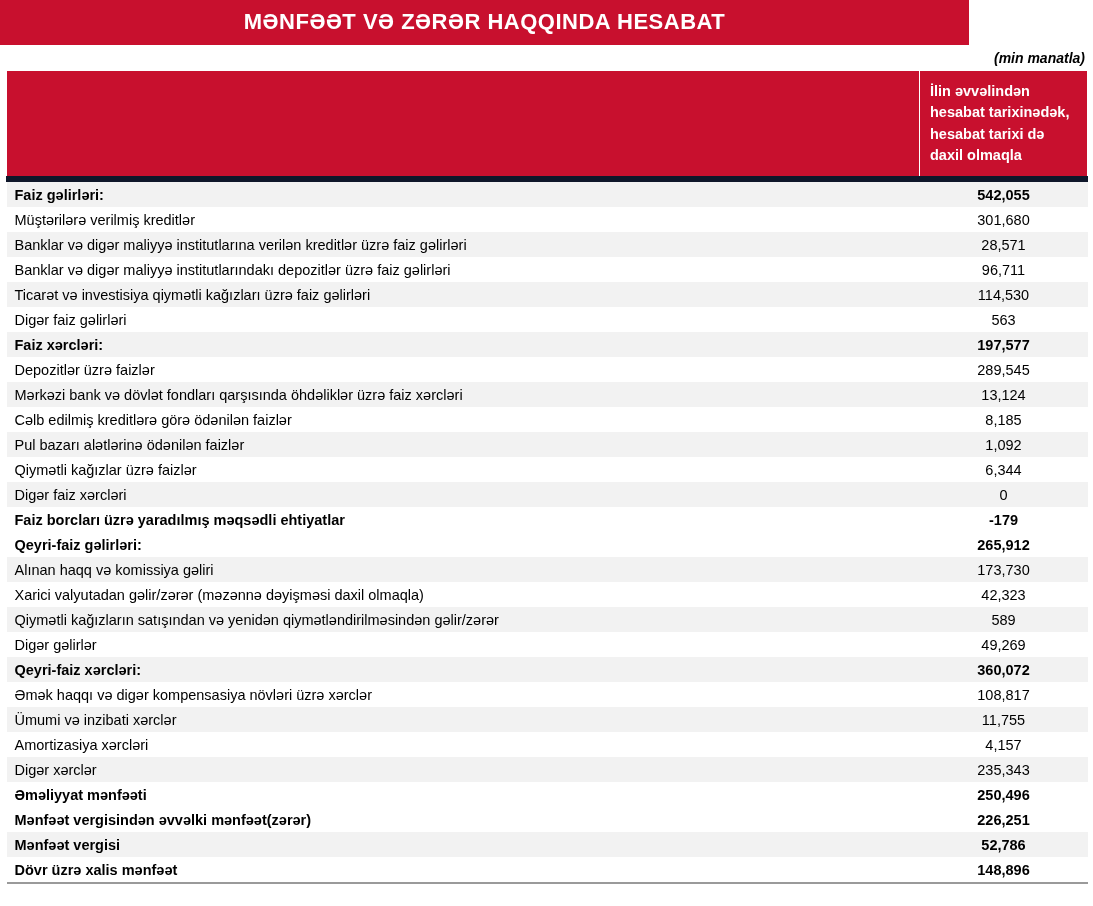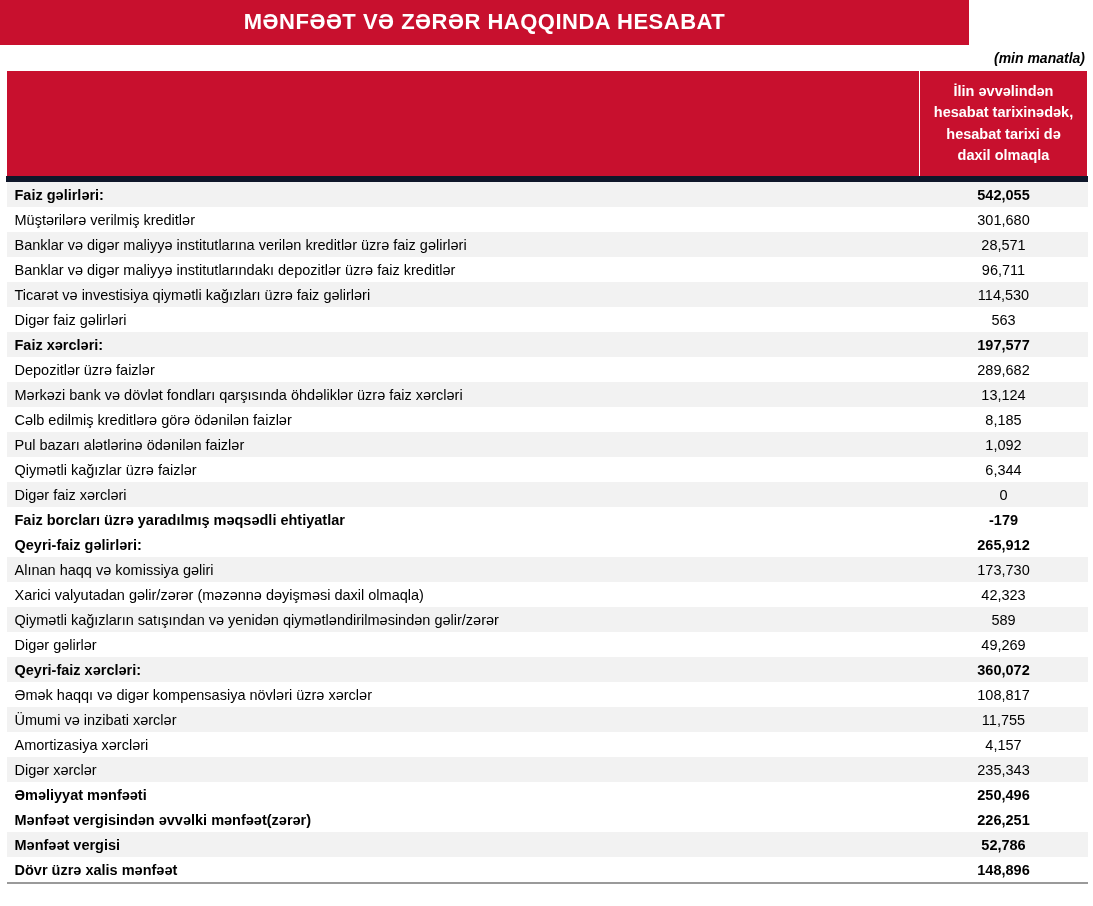--- a/index.html
+++ b/index.html
@@ -51,21 +51,21 @@
     height: 105px;
     border: 1px solid #ffffff;
     padding: 0;
   }
   thead th.head-value {
     background: #C8102E;
     color: #ffffff;
     font-weight: bold;
     font-size: 14.5px;
     line-height: 1.45;
-    text-align: center;
+    text-align: left;
     vertical-align: middle;
     border: 1px solid #ffffff;
     padding: 4px 10px;
   }
   tbody td {
     font-size: 14.5px;
     padding: 4px 0 4px 0;
     height: 17px;
     border: none;
   }
@@ -123,38 +123,38 @@
         </tr>
         <tr class="plain">
           <td class="label">Müştərilərə verilmiş kreditlər</td>
           <td class="value">301,680</td>
         </tr>
         <tr class="alt">
           <td class="label">Banklar və digər maliyyə institutlarına verilən kreditlər üzrə faiz gəlirləri</td>
           <td class="value">28,571</td>
         </tr>
         <tr class="plain">
-          <td class="label">Banklar və digər maliyyə institutlarındakı depozitlər üzrə faiz kreditlər</td>
+          <td class="label">Banklar və digər maliyyə institutlarındakı depozitlər üzrə faiz gəlirləri</td>
           <td class="value">96,711</td>
         </tr>
         <tr class="alt">
           <td class="label">Ticarət və investisiya qiymətli kağızları üzrə faiz gəlirləri</td>
           <td class="value">114,530</td>
         </tr>
         <tr class="plain">
           <td class="label">Digər faiz gəlirləri</td>
           <td class="value">563</td>
         </tr>
         <tr class="alt bold">
           <td class="label">Faiz xərcləri:</td>
           <td class="value">197,577</td>
         </tr>
         <tr class="plain">
           <td class="label">Depozitlər üzrə faizlər</td>
-          <td class="value">289,682</td>
+          <td class="value">289,545</td>
         </tr>
         <tr class="alt">
           <td class="label">Mərkəzi bank və dövlət fondları qarşısında öhdəliklər üzrə faiz xərcləri</td>
           <td class="value">13,124</td>
         </tr>
         <tr class="plain">
           <td class="label">Cəlb edilmiş kreditlərə görə ödənilən faizlər</td>
           <td class="value">8,185</td>
         </tr>
         <tr class="alt">

